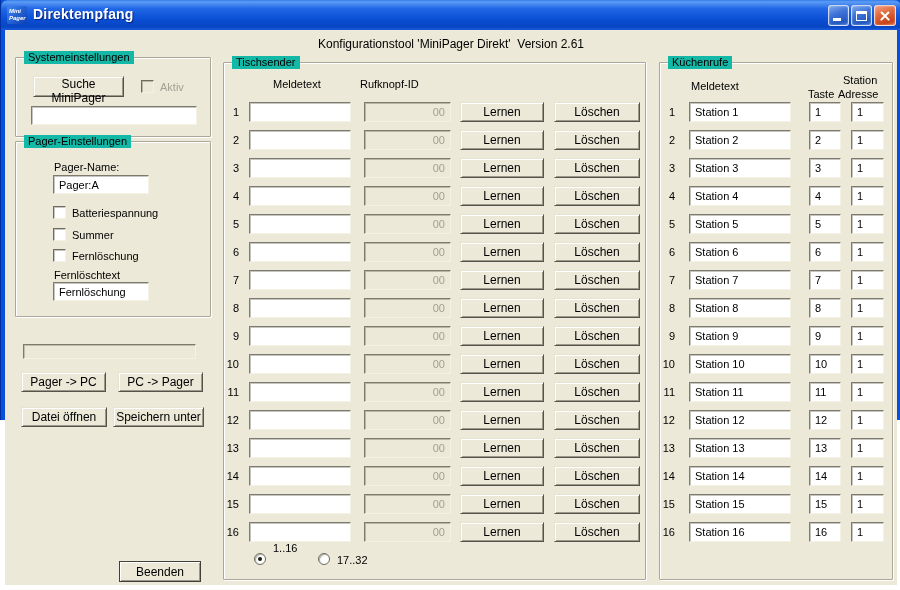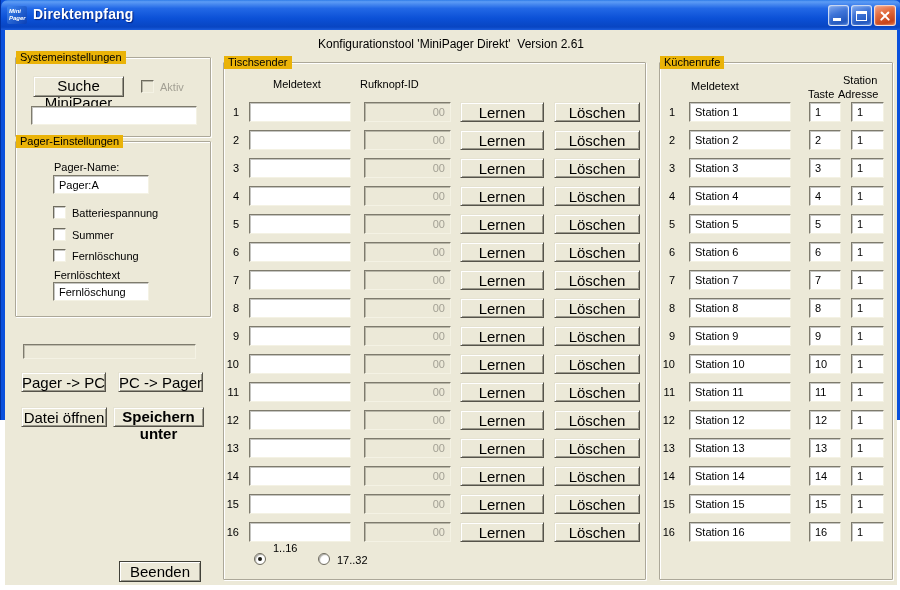--- a/index.html
+++ b/index.html
@@ -62,28 +62,28 @@
   }
 
   
   .group {
     position:absolute;
     border:1px solid #ACA899;
     border-radius:1px;
     box-shadow:inset 1px 1px 0 #FFFFFF, 1px 1px 0 #FFFFFF;
   }
   .group-label {
-    position:absolute; top:-7px; left:0;
-    background:#eab308; padding:0 4px; font-size:11px; line-height:13px;
+    position:absolute; top:-7px; left:8px;
+    background:#14b8a6; padding:0 4px; font-size:11px; line-height:13px;
   }
 
   
   .btn {
     position:absolute;
-    background:#ECE9D8; font-family:"Liberation Sans",sans-serif; font-size:15px;
+    background:#ECE9D8; font-family:"Liberation Sans",sans-serif; font-size:12px;
     border:1px solid; border-color:#E6E3D2 #55534A #55534A #E6E3D2;
     box-shadow:inset 1px 1px 0 #FFFFFF, inset -1px -1px 0 #9B998C;
     text-align:center; cursor:default; padding:0;
   }
   .btn.default-btn { border-color:#404038; box-shadow:inset 1px 1px 0 #FFFFFF, inset -1px -1px 0 #9B998C, inset 0 0 0 1px #ECE9D8; }
 
   .tinput {
     position:absolute;
     background:#fff; font-family:"Liberation Sans",sans-serif; font-size:11px;
     border:1px solid; border-color:#7E7B6D #F4F2E4 #F4F2E4 #7E7B6D;
@@ -185,21 +185,21 @@
     <span class="lbl" style="left:67px; top:199px;">Summer</span>
     <span class="cbx" style="left:48px; top:219px;"></span>
     <span class="lbl" style="left:67px; top:220px;">Fernlöschung</span>
     <span class="lbl" style="left:49px; top:239px;">Fernlöschtext</span>
     <input class="tinput" style="left: 48px; top: 252px; width: 96px; height: 19px;" value="Fernlöschung">
 
     <div class="progressbox" style="left:18px; top:314px; width:173px; height:15px;"></div>
     <button class="btn" style="left:16px;  top:342px; width:85px; height:20px;">Pager -&gt; PC</button>
     <button class="btn" style="left:113px; top:342px; width:85px; height:20px;">PC -&gt; Pager</button>
     <button class="btn" style="left:16px;  top:377px; width:86px; height:20px;">Datei öffnen</button>
-    <button class="btn" style="left:108px; top:377px; width:91px; height:20px;font-weight:bold;">Speichern unter</button>
+    <button class="btn" style="left:108px; top:377px; width:91px; height:20px;">Speichern unter</button>
 
     <button class="btn default-btn" style="left:114px; top:531px; width:82px; height:21px;">Beenden</button>
 
     <div class="group" style="left:218px; top:32px; width:423px; height:518px;">
       <span class="group-label">Tischsender</span>
     </div>
     <span class="colhead" style="left:268px; top:48px;">Meldetext</span>
     <span class="colhead" style="left:355px; top:48px;">Rufknopf-ID</span>
 
     <div class="ts-rows">

